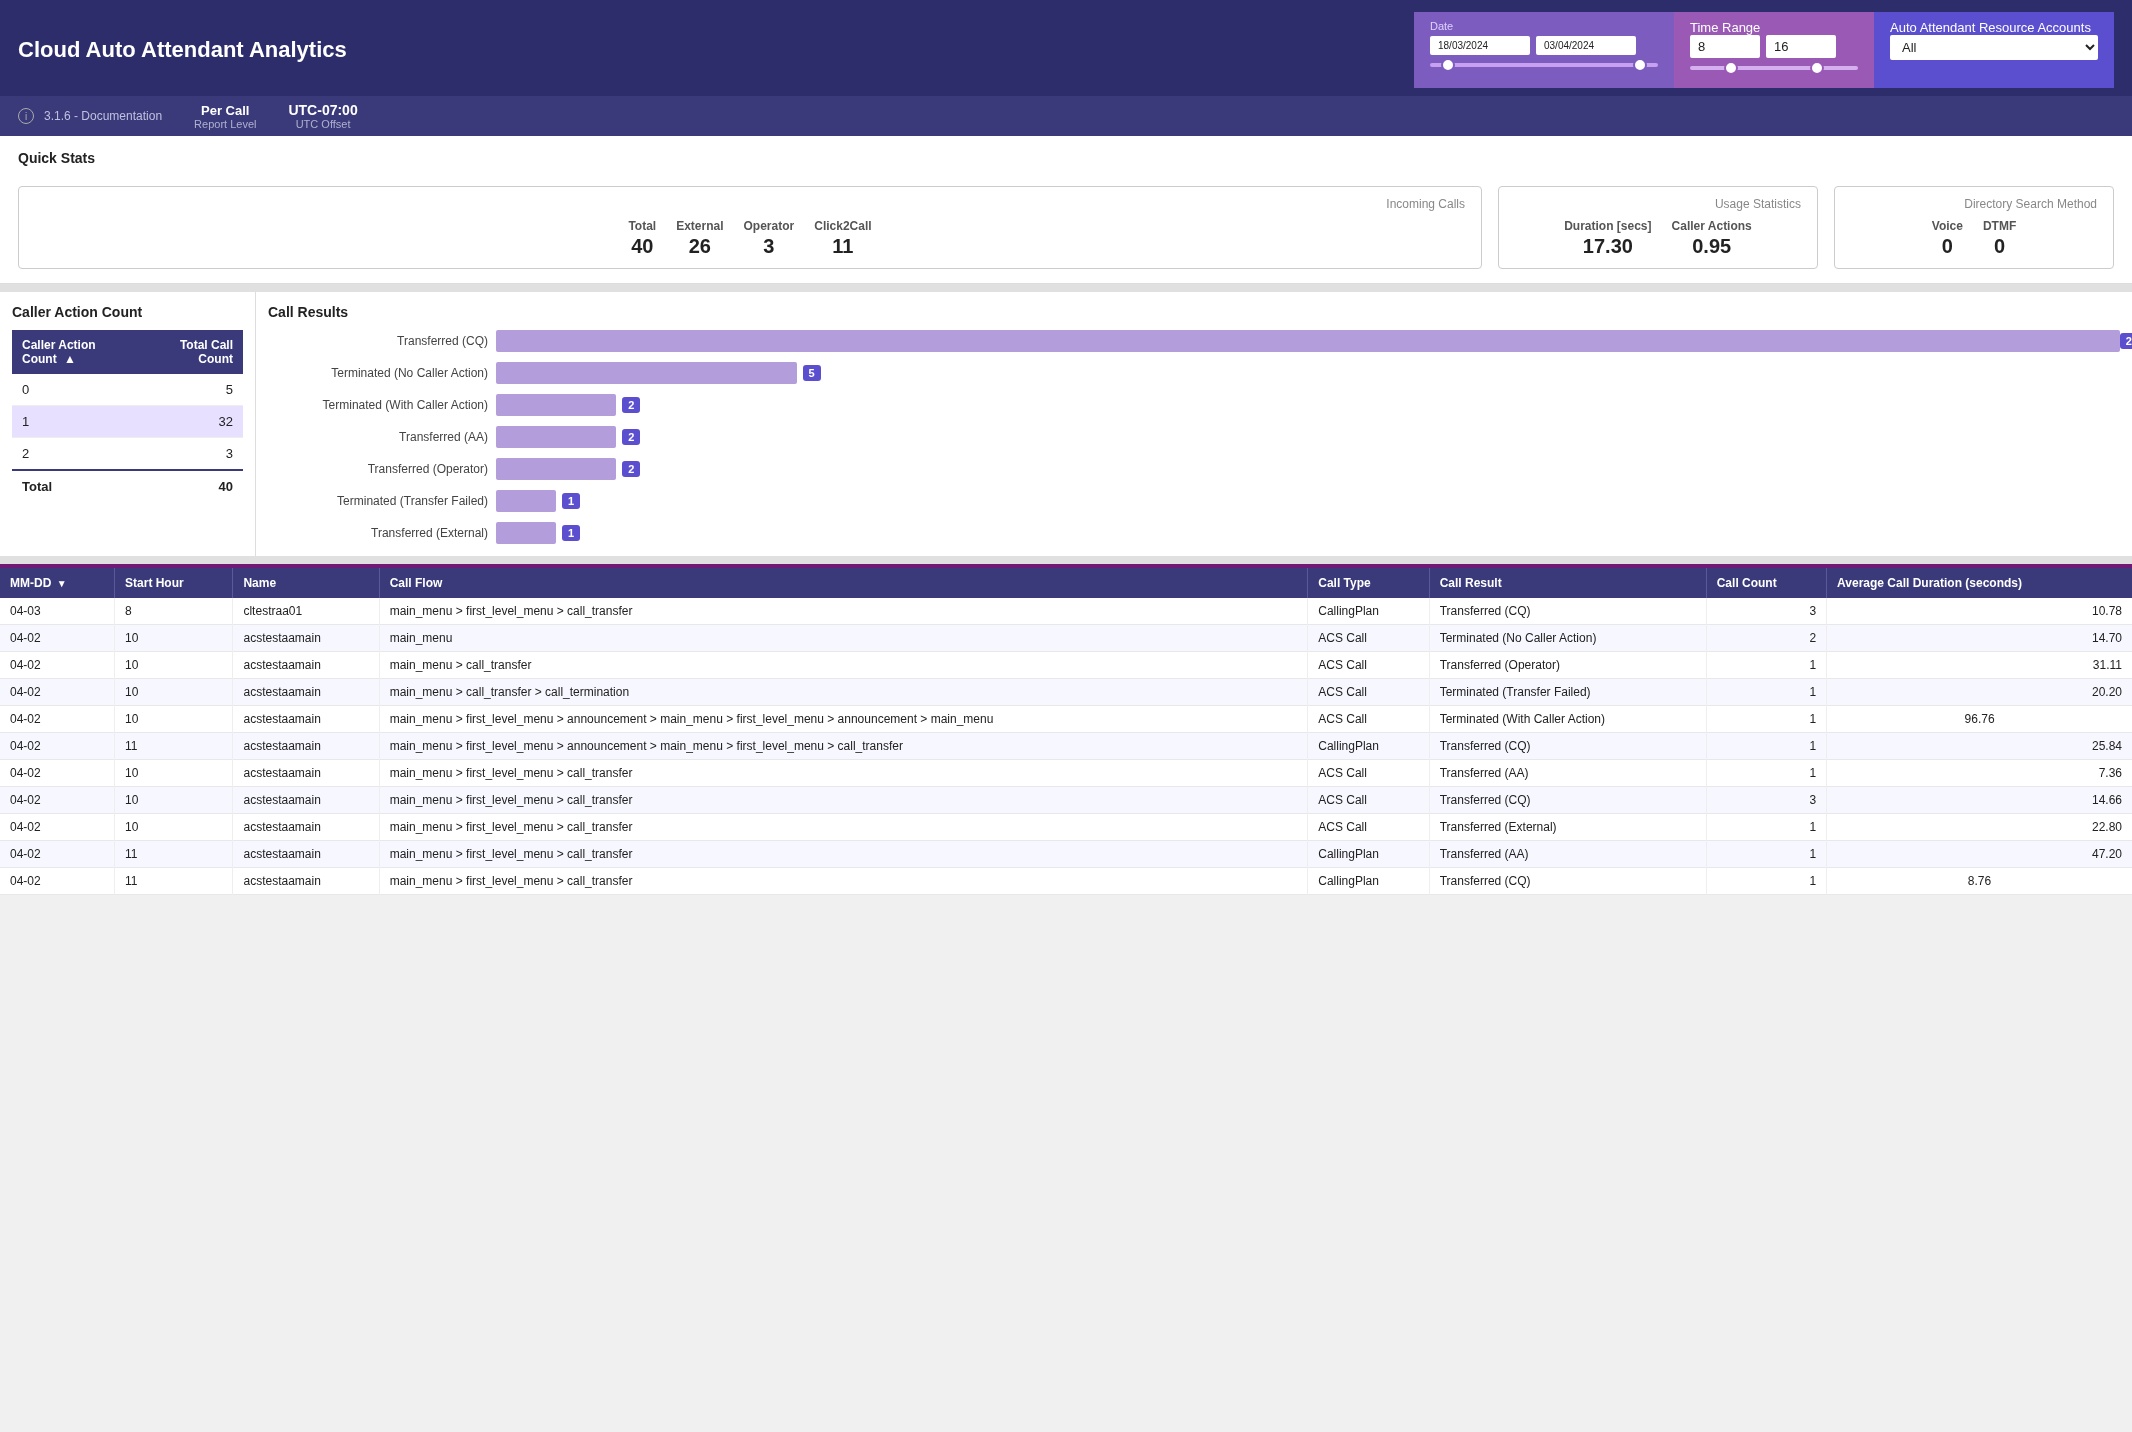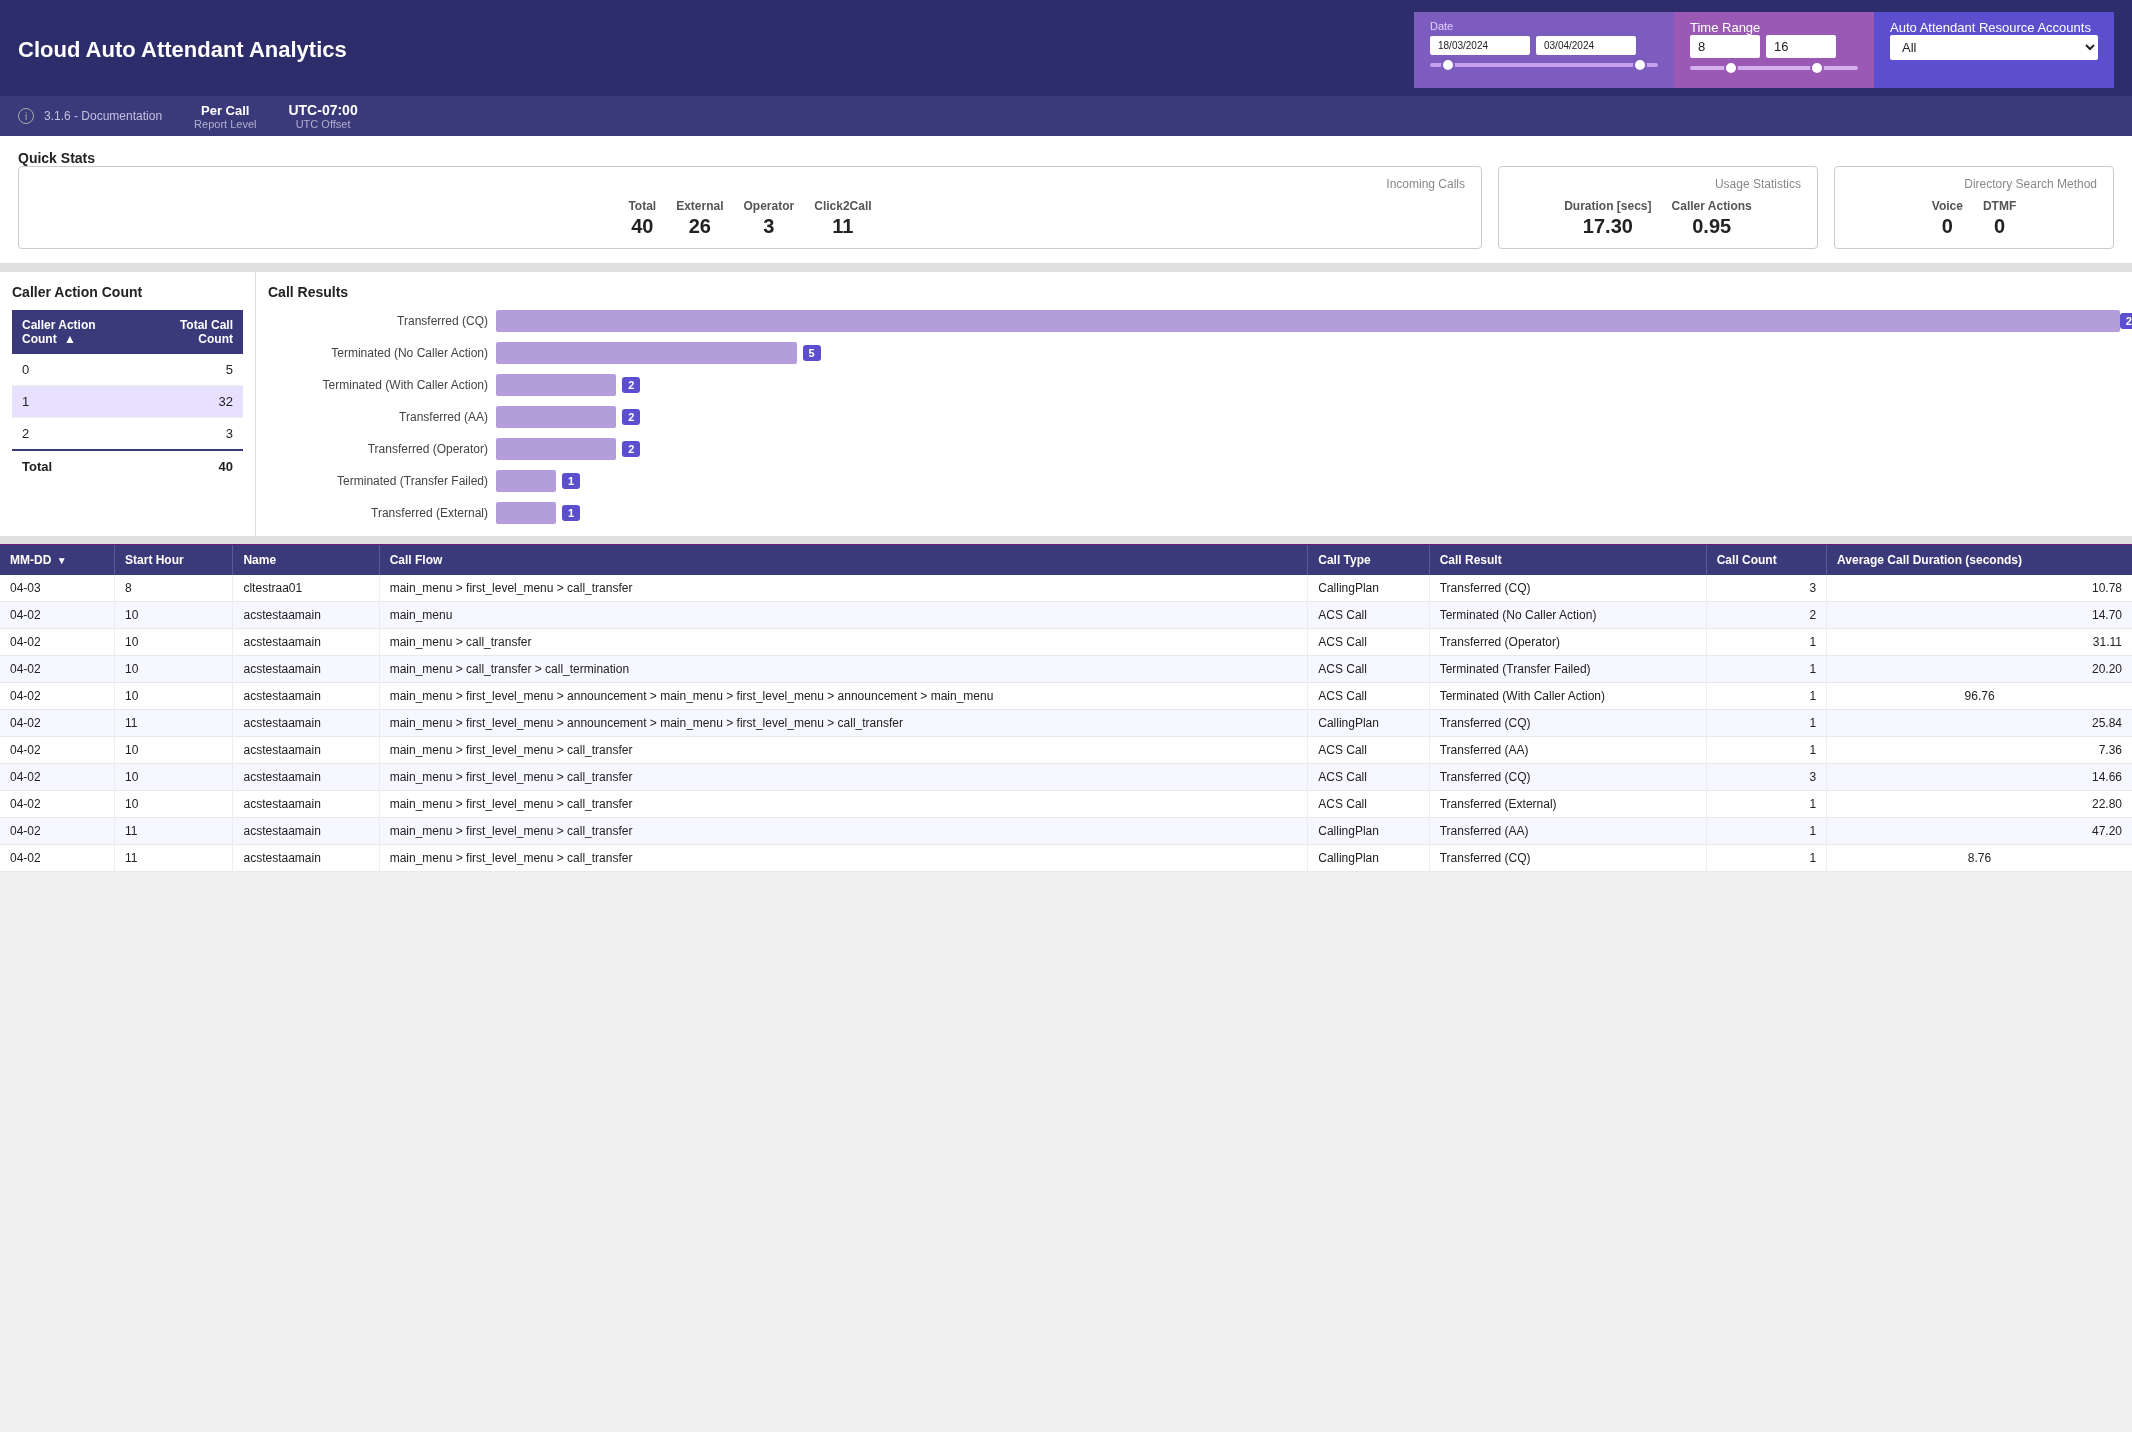--- a/index.html
+++ b/index.html
@@ -31,21 +31,21 @@
     .sub-header .version { display: flex; align-items: center; gap: 6px; color: #c0c0e0; font-size: 12px; }
     .per-call-section { text-align: center; }
     .per-call-section .main-label { font-weight: bold; font-size: 13px; }
     .per-call-section .sub-label { color: #b0b0d0; font-size: 11px; }
     .utc-section { text-align: center; }
     .utc-section .main-label { font-weight: bold; font-size: 14px; }
     .utc-section .sub-label { color: #b0b0d0; font-size: 11px; }
 
     
     .quick-stats { background: white; margin: 0; padding: 14px 18px; border-bottom: 1px solid #ddd; }
-    .quick-stats-title { font-weight: bold; font-size: 14px; margin-bottom: 0; }
+    .quick-stats-title { font-weight: bold; font-size: 14px; margin-bottom: 20px; }
     .stats-row { display: flex; gap: 16px; }
     .stats-group { border: 1px solid #ccc; border-radius: 4px; padding: 10px 16px; flex: 1; }
     .stats-group-title { text-align: right; color: #888; font-size: 12px; margin-bottom: 8px; }
     .stats-cols { display: flex; gap: 20px; justify-content: center; }
     .stat-item { text-align: center; }
     .stat-label { font-size: 12px; color: #555; font-weight: bold; }
     .stat-value { font-size: 20px; font-weight: bold; color: #222; margin-top: 2px; }
 
     
     .main-content { display: flex; gap: 0; background: white; }
@@ -69,21 +69,21 @@
     .call-results { flex: 1; padding: 12px; }
     .call-results-title { font-weight: bold; font-size: 14px; margin-bottom: 10px; }
     .bar-chart { display: flex; flex-direction: column; gap: 10px; }
     .bar-row { display: flex; align-items: center; gap: 8px; }
     .bar-label { text-align: right; min-width: 220px; font-size: 12px; color: #444; flex-shrink: 0; }
     .bar-container { flex: 1; height: 22px; position: relative; background: transparent; }
     .bar { height: 22px; background: #b39ddb; border-radius: 2px; position: relative; display: flex; align-items: center; justify-content: flex-end; }
     .bar-value { position: absolute; right: -24px; color: white; background: #5b4fcf; font-size: 11px; font-weight: bold; padding: 2px 6px; border-radius: 3px; }
 
     
-    .data-table-section { background: white; border-top: 1px solid #701a75; }
+    .data-table-section { background: white; border-top: 4px solid #701a75; }
     .data-table { width: 100%; border-collapse: collapse; font-size: 12px; }
     .data-table thead tr { background: #3a3a7a; color: white; }
     .data-table thead th { padding: 8px 10px; text-align: left; font-weight: bold; border-right: 1px solid #5a5a9a; white-space: nowrap; }
     .data-table thead th:last-child { border-right: none; }
     .data-table tbody tr { border-bottom: 1px solid #e8e8e8; }
     .data-table tbody tr:nth-child(even) { background: #f7f7ff; }
     .data-table tbody td { padding: 6px 10px; border-right: 1px solid #eee; }
     .data-table tbody td:last-child { text-align: right; border-right: none; }
     .sort-icon { font-size: 10px; margin-left: 2px; }
 

